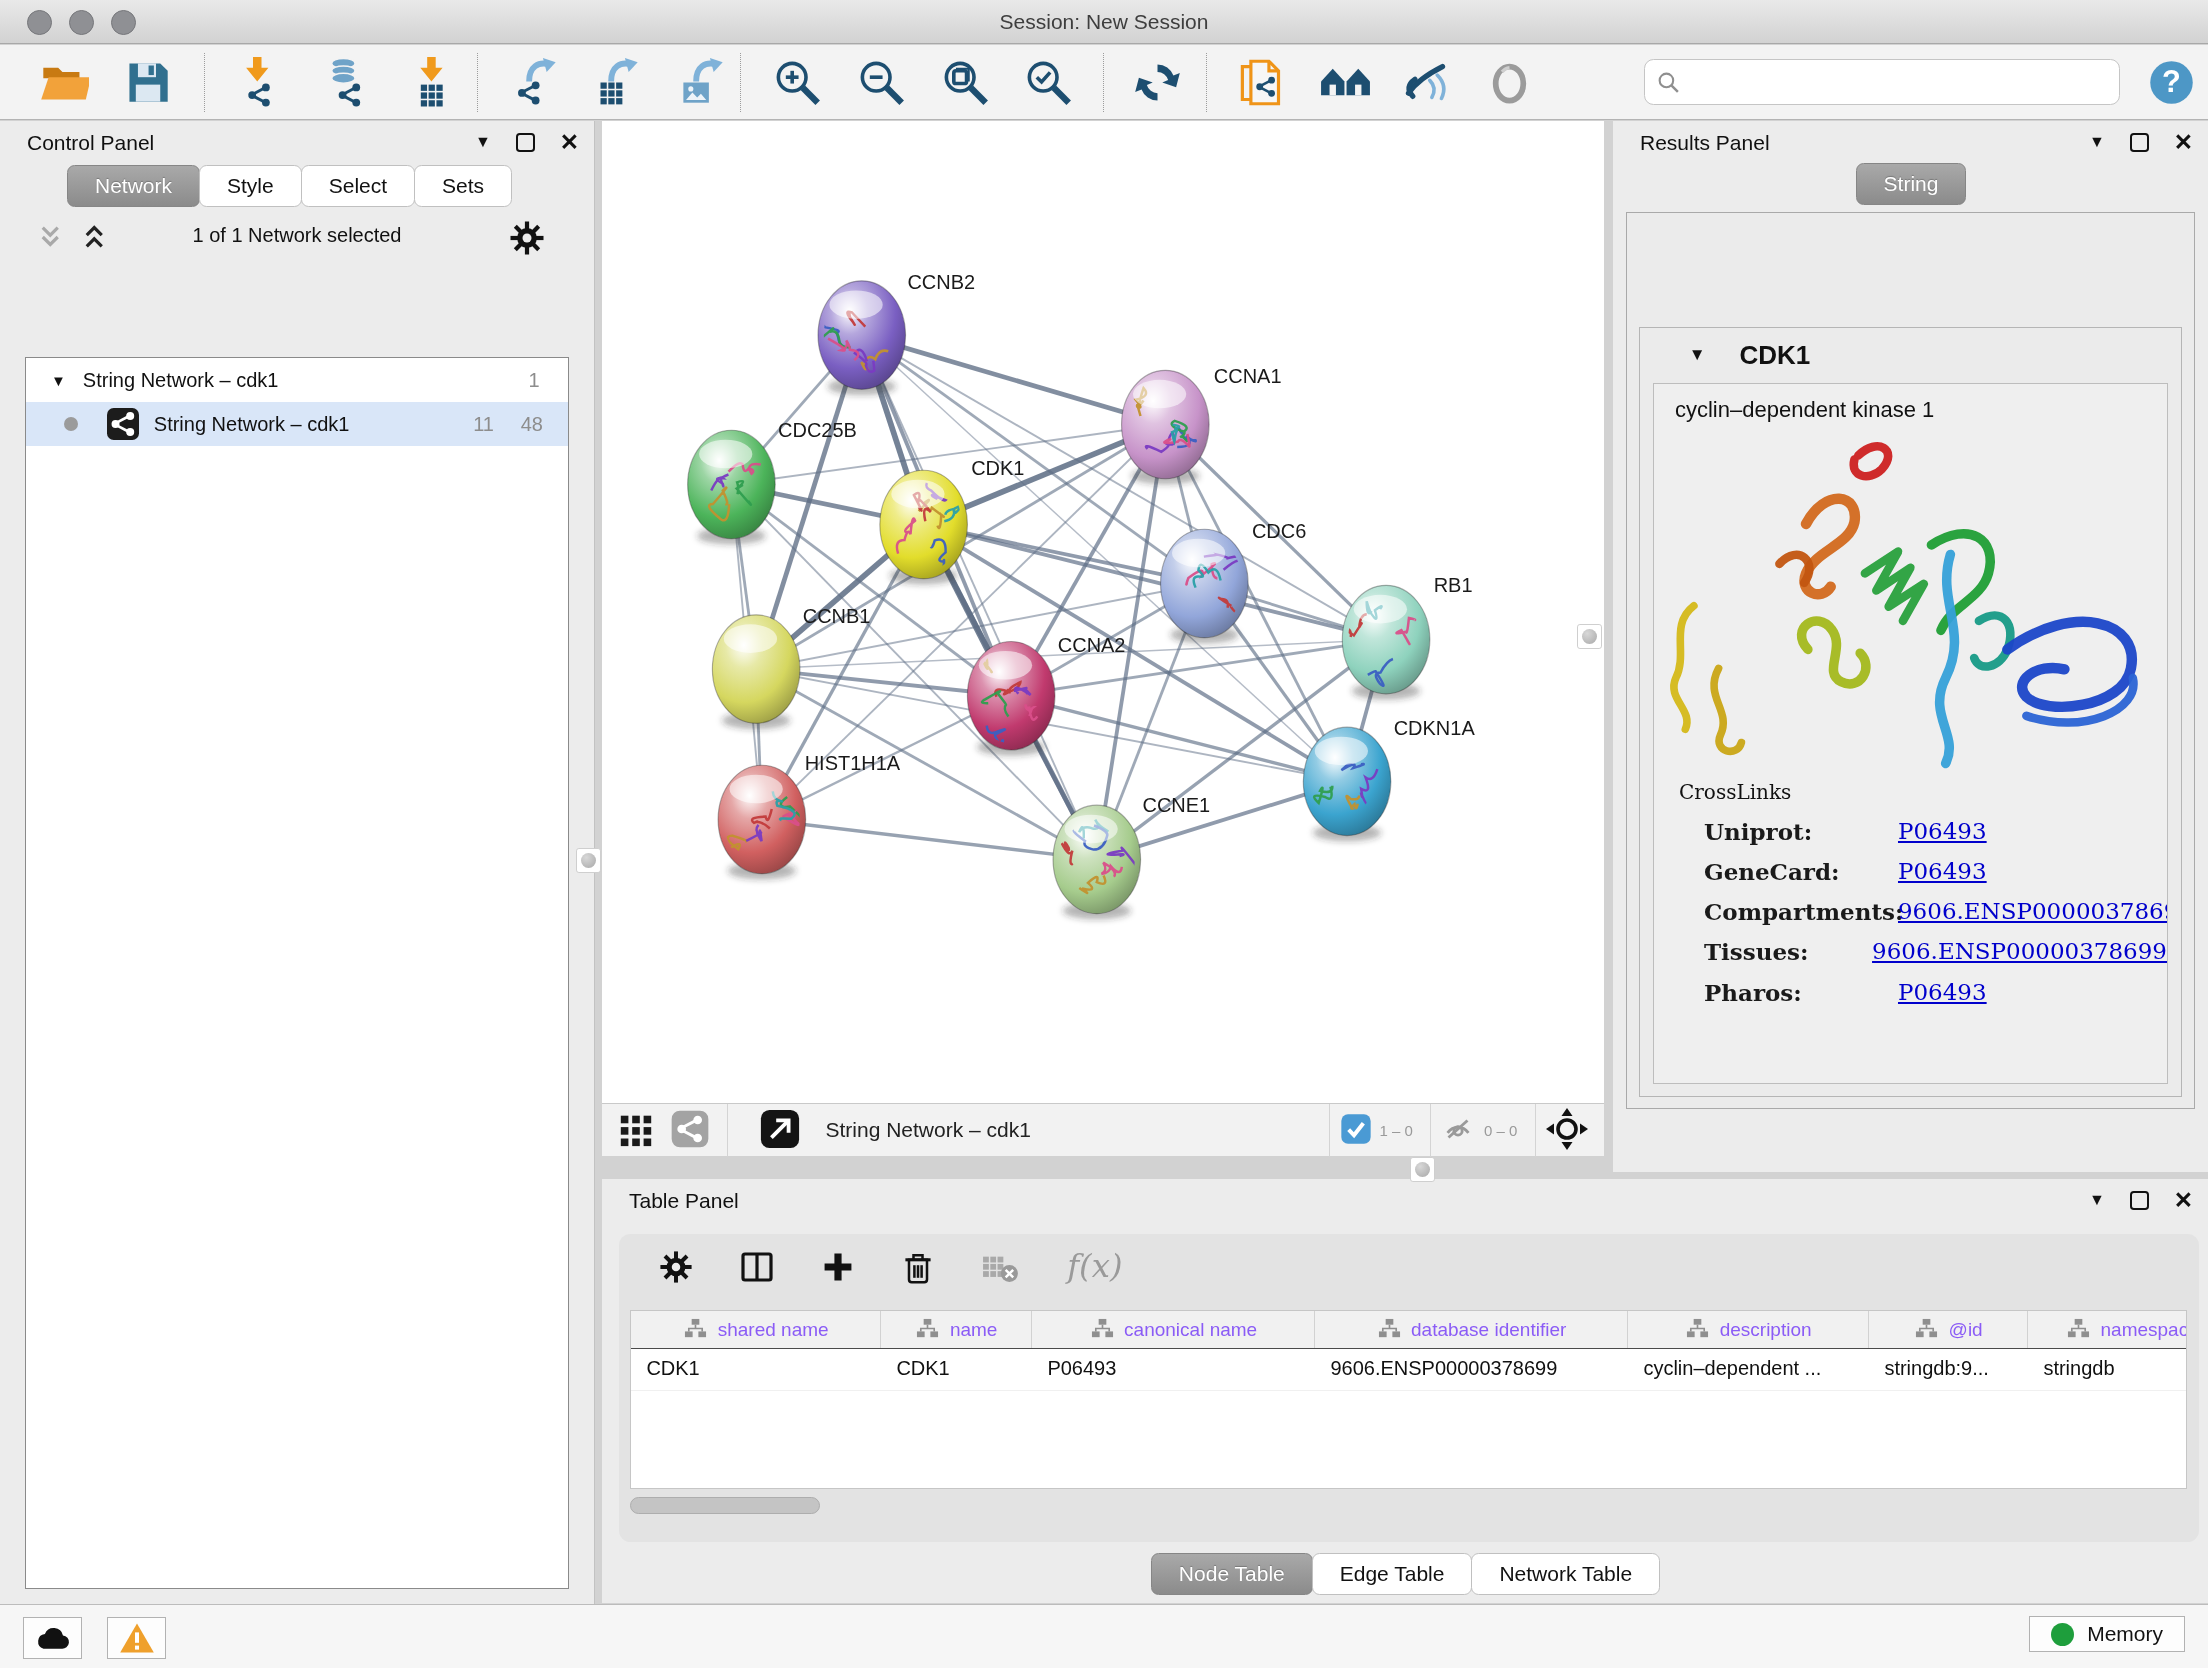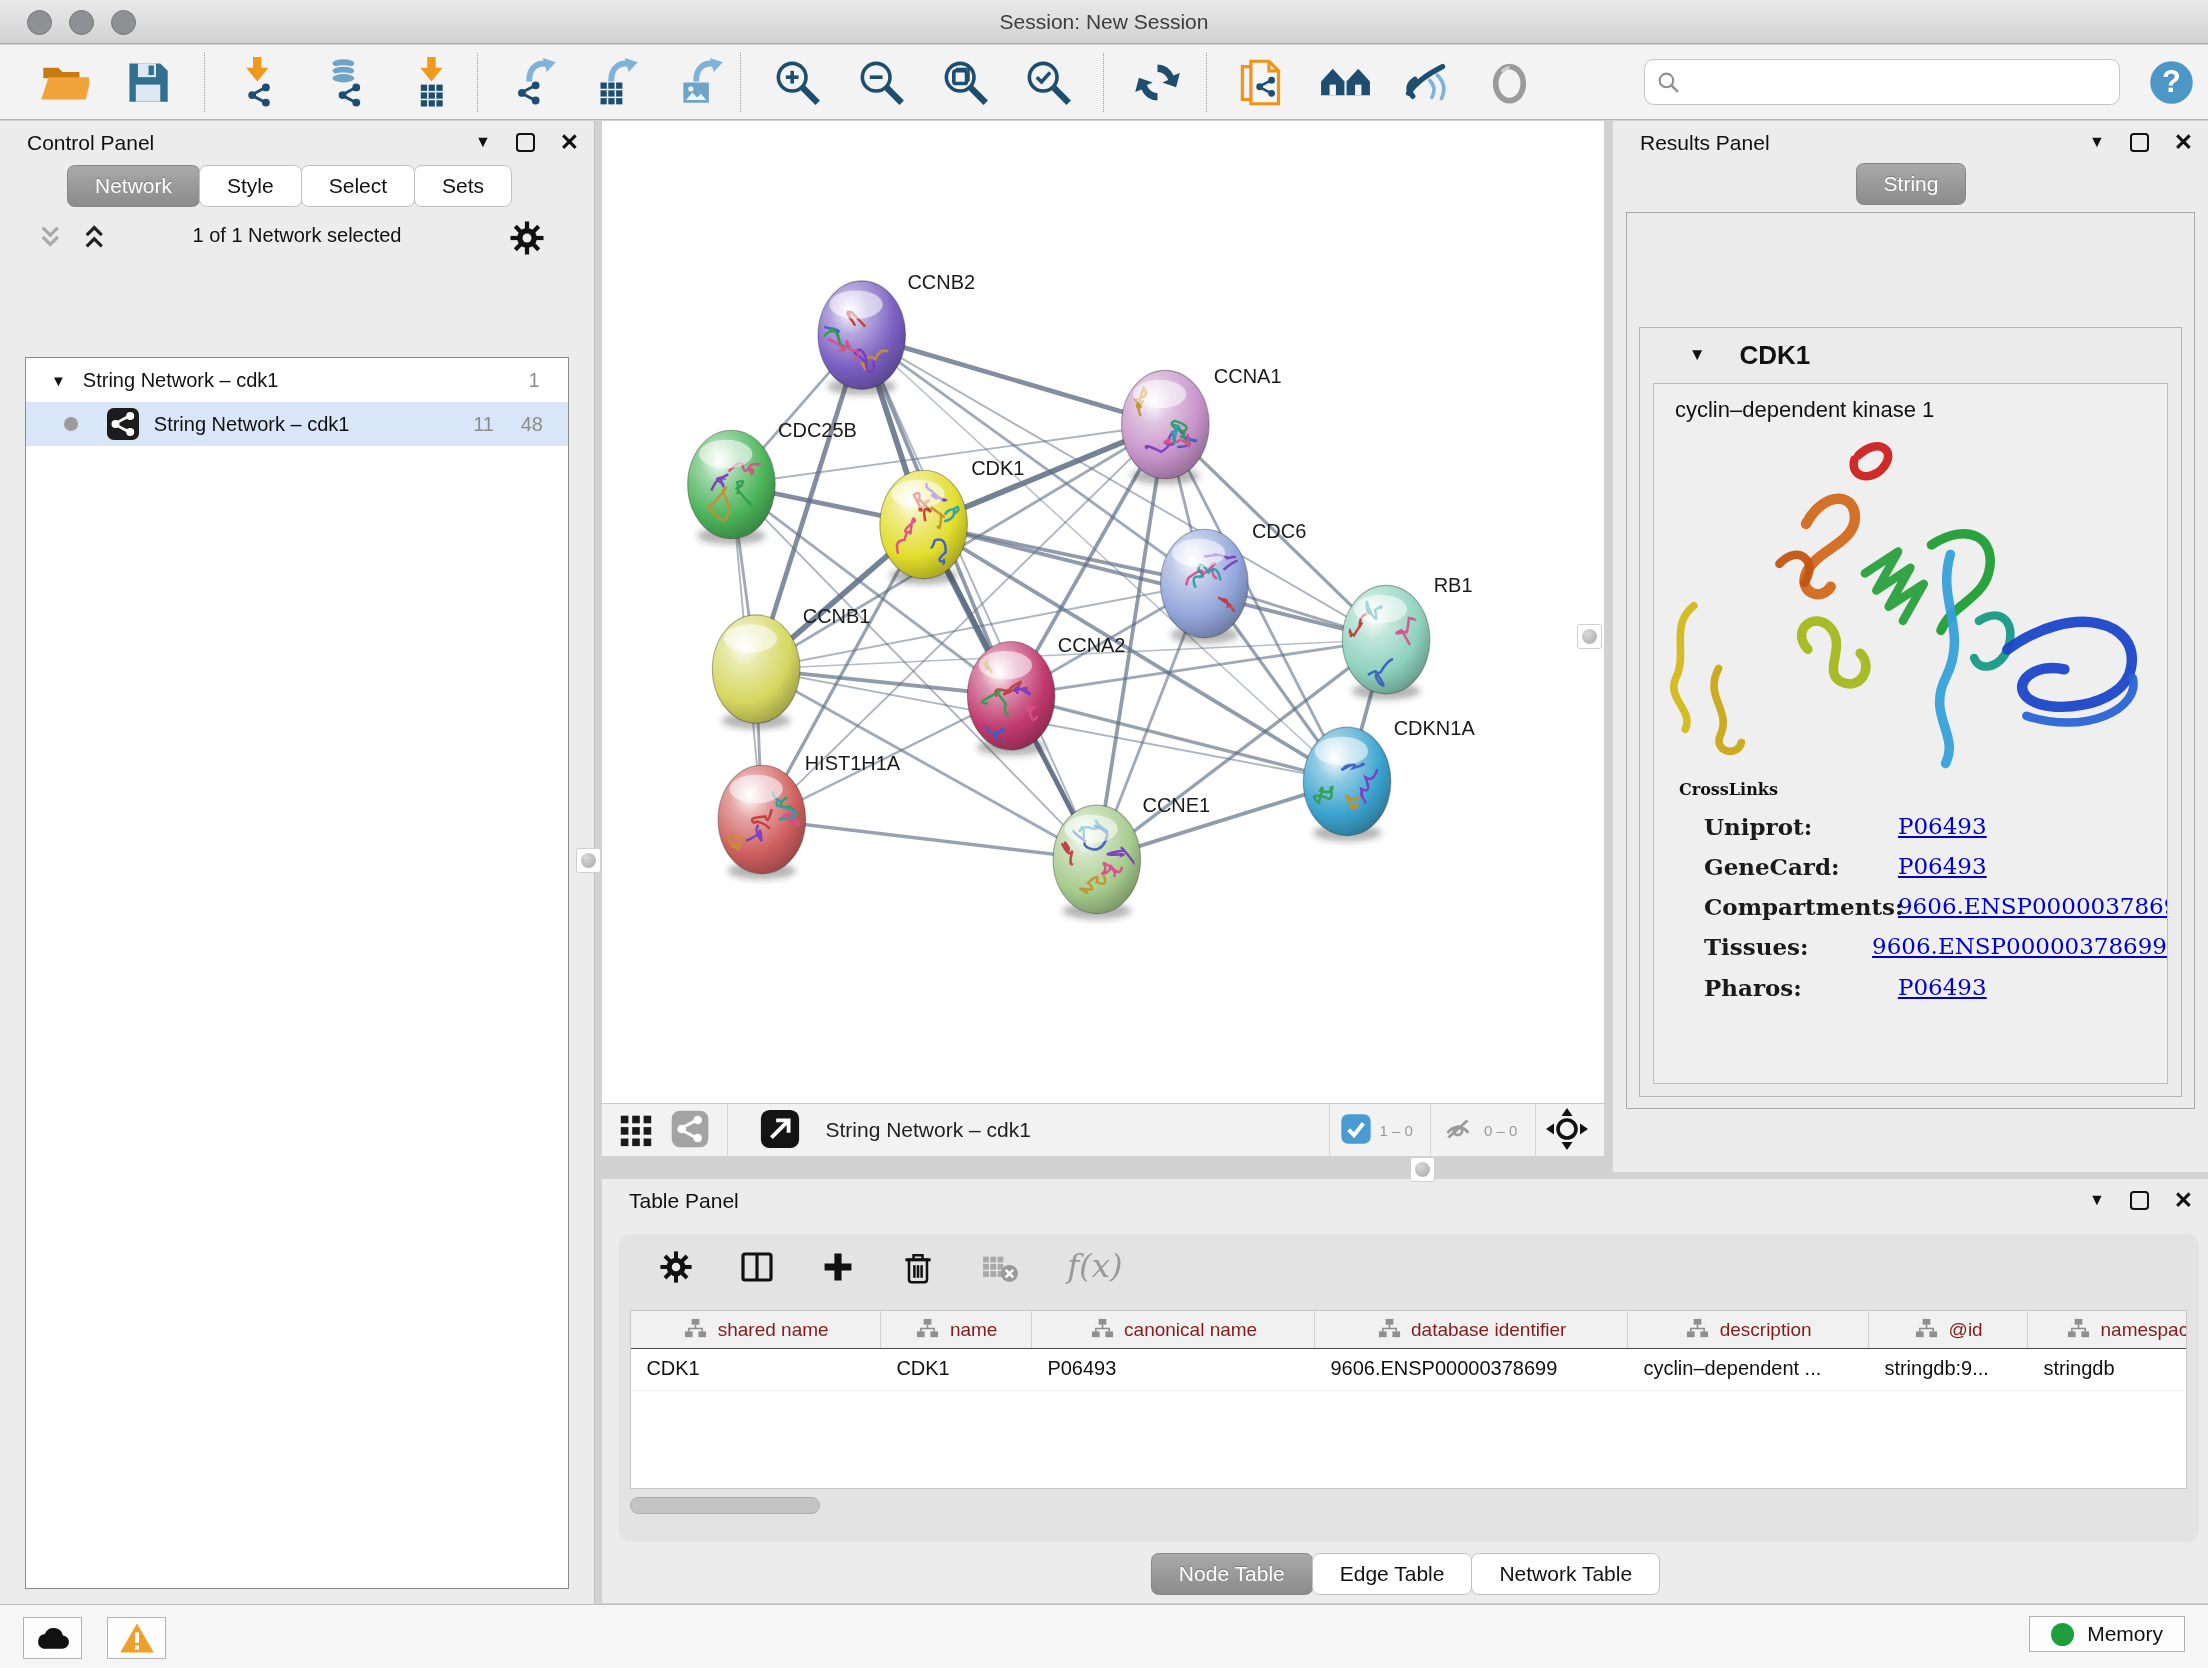--- a/index.html
+++ b/index.html
@@ -77,31 +77,31 @@
   .rp-btn { height:49px; padding:0 34px; background:#fff; border:1px solid #b3b3b3; border-radius:9.5px;
     font-size:22px; line-height:48px; box-shadow:0 1px 1.9px rgba(0,0,0,.12); }
   #rp-protein { margin:3.8px 11.4px 11.4px 11.4px; border:1.9px solid #b5b5b5; position:absolute; left:0; right:0; top:110px; bottom:0; background:#ebebeb; }
   #rp-prot-head { height:55px; display:flex; align-items:center; }
   #rp-prot-head .tri { margin:0 34px 0 49px; font-size:17px; }
   #rp-prot-name { font-size:26px; font-weight:bold; }
   #rp-prot-body { position:absolute; left:13.3px; right:13.3px; top:55px; bottom:11.4px; border:1px solid #bdbdbd; background:#efefef; overflow:hidden; }
   #rp-desc { font-size:22px; padding:13.3px 0 0 21px; }
   #rp-ribbon { display:block; margin:5.7px auto 0 auto; }
   #rp-xl { font-family:"DejaVu Serif", serif; padding-left:25px; }
-  #rp-xl-title { font-size:16px; font-weight:bold; margin:9.5px 0 5.7px 0; }
+  #rp-xl-title { font-size:20px; font-weight:normal; margin:9.5px 0 5.7px 0; }
   .xl-row { display:flex; font-size:23px; margin:13.3px 0; }
   .xl-label { width:219px; padding-left:25px; color:#1a1a1a;font-weight:bold; }
   .xl-value { color:#0000cc; text-decoration:underline; }
 
   
   #tp-container { position:absolute; left:17px; top:55px; right:9.5px; bottom:61px; background:#e3e3e3; border-radius:11.4px; }
   #tp-toolbar { height:68px; display:flex; align-items:center; gap:46px; padding-left:40px; }
   #tp-tablewrap { position:absolute; left:11.4px; top:76px; right:11.4px; bottom:53px; background:#fff; border:1px solid #c6c6c6; overflow:hidden; }
   #tp-header { display:flex; height:38px; background:#f1f1f1; border-bottom:1.9px solid #4a4a4a; }
-  .th { display:flex; align-items:center; justify-content:center; gap:9.5px; font-size:19px; color:#7f1d1d;
+  .th { display:flex; align-items:center; justify-content:center; gap:9.5px; font-size:19px; color:#8b5cf6;
     border-right:1px solid #d2d2d2; flex:0 0 auto; overflow:hidden; white-space:nowrap; }
   .th svg { flex:0 0 auto; }
   #tp-row { display:flex; height:42px; border-bottom:1px solid #f0f0f0; }
   .td { font-size:20px; padding:7.6px 0 0 15px; flex:0 0 auto; overflow:hidden; white-space:nowrap; }
   #tp-hscroll { position:absolute; left:11.4px; bottom:28.5px; height:17px; width:190px; background:#c4c4c4;
     border:1px solid #adadad; border-radius:8.6px; }
   #tp-tabs { position:absolute; left:0; right:0; bottom:7.6px; text-align:center; }
 
   
   #statusbar { position:absolute; left:0; top:1604px; width:2208px; height:65px; background:#f6f6f6; border-top:1px solid #bcbcbc; }

